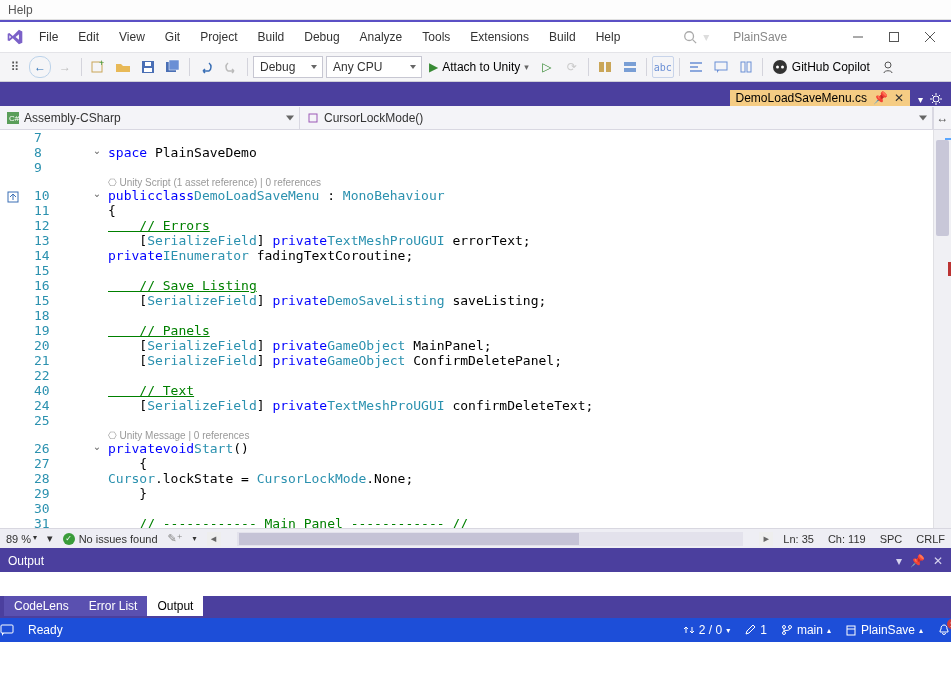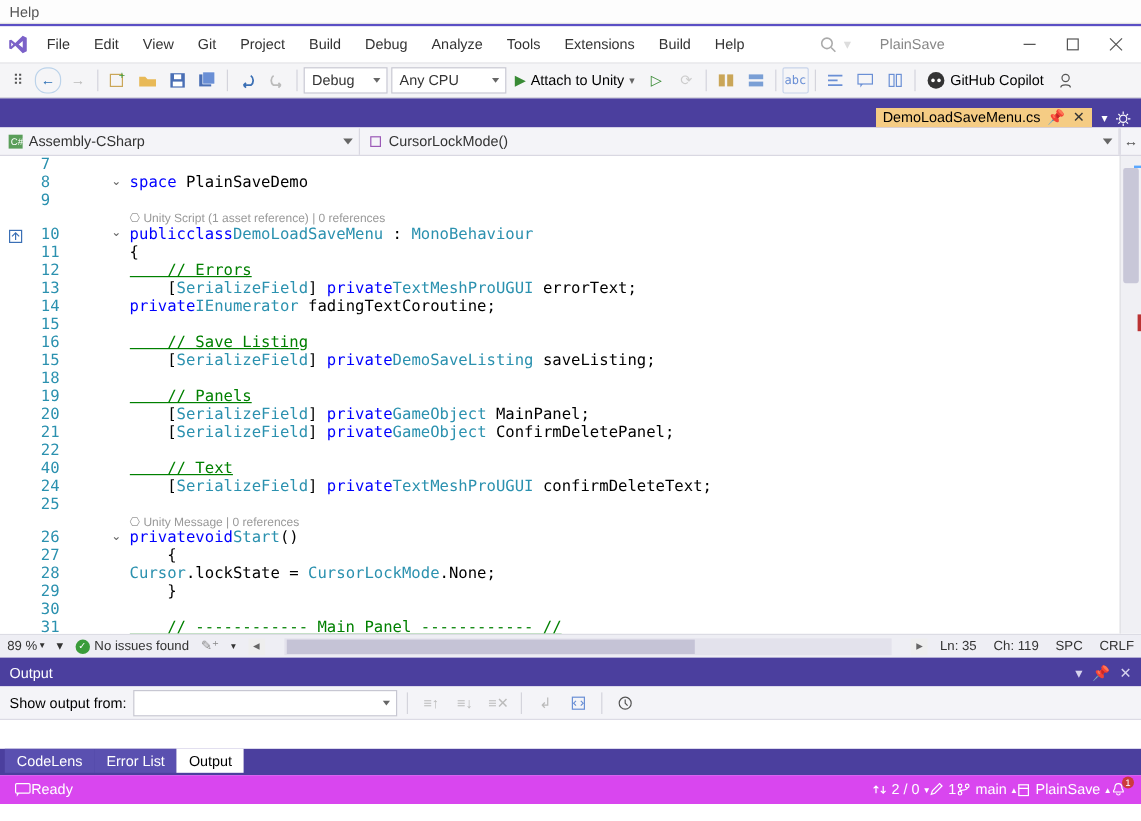--- a/index.html
+++ b/index.html
@@ -66,21 +66,21 @@
   .out-title { height:22px; background:#4b3f9e; color:#fff; display:flex; align-items:center; padding:0 8px; font-size:12px;}
   .out-title .tools { margin-left:auto; display:flex; gap:8px; color:#d6d3ee;}
   .out-bar { height:28px; background:#f4f4f8; border-bottom:1px solid #dcdbe5; display:flex; align-items:center; padding:0 8px; gap:6px;}
   .out-bar .cb { width:220px;}
   .out-body { height:24px; background:#fff;}
   .out-tabs { height:22px; background:#4b3f9e; display:flex; align-items:flex-start; padding:0 4px; gap:0;}
   .out-tab { height:20px; padding:0 10px; display:flex; align-items:center; font-size:12px;}
   .out-tab.inactive { background:#5a50b0; color:#fff;}
   .out-tab.active { background:#fff; color:#000;}
   
-  .statusbar { height:24px; background:#d946ef; color:#fff; display:flex; align-items:center; padding:0 12px; gap:0; font-size:12px;}
+  .statusbar { height:24px; background:#1d4ed8; color:#fff; display:flex; align-items:center; padding:0 0; gap:14px; font-size:12px;}
   .statusbar .sp { flex:1;}
   .statusbar .grp { display:flex; align-items:center; gap:4px;justify-content:space-between;}
   .bell { position:relative;}
   .bell .badge { position:absolute; top:-4px; right:-6px; width:10px; height:10px; border-radius:50%; background:#cc3b3b; font-size:8px; display:flex; align-items:center; justify-content:center;}
   svg { display:block; }
 </style>
 </head>
 <body>
 
 <div class="outer-help">Help</div>
@@ -387,43 +387,20 @@
 
   <div class="output">
     <div class="out-title">
       <span>Output</span>
       <div class="tools">
         <span>▾</span>
         <span>📌</span>
         <span>✕</span>
       </div>
     </div>
-    <div class="out-bar">
-      <span>Show output from:</span>
-      <div class="combo cb"></div>
-      <div class="tb-sep"></div>
-      <div class="tb-btn" style="color:#bbb;">≡↑</div>
-      <div class="tb-btn" style="color:#bbb;">≡↓</div>
-      <div class="tb-btn" style="color:#bbb;">≡✕</div>
-      <div class="tb-sep"></div>
-      <div class="tb-btn" style="color:#bbb;">↲</div>
-      <div class="tb-btn">
-          <svg width="14" height="14">
-            <rect x="2" y="2" width="10" height="10" fill="none" stroke="#6a8fd5"></rect>
-            <path d="M5 5l-2 2 2 2M9 5l2 2-2 2" fill="none" stroke="#6a8fd5"></path>
-          </svg>
-        </div>
-      <div class="tb-sep"></div>
-      <div class="tb-btn">
-          <svg width="14" height="14">
-            <circle cx="7" cy="7" r="5" fill="none" stroke="#555"></circle>
-            <path d="M7 4v3l2 2" fill="none" stroke="#555"></path>
-          </svg>
-        </div>
-    </div>
     <div class="out-body"></div>
     <div class="out-tabs">
       <div class="out-tab inactive">CodeLens</div>
       <div class="out-tab inactive">Error List</div>
       <div class="out-tab active">Output</div>
     </div>
   </div>
 
   <div class="statusbar">
     <span>

